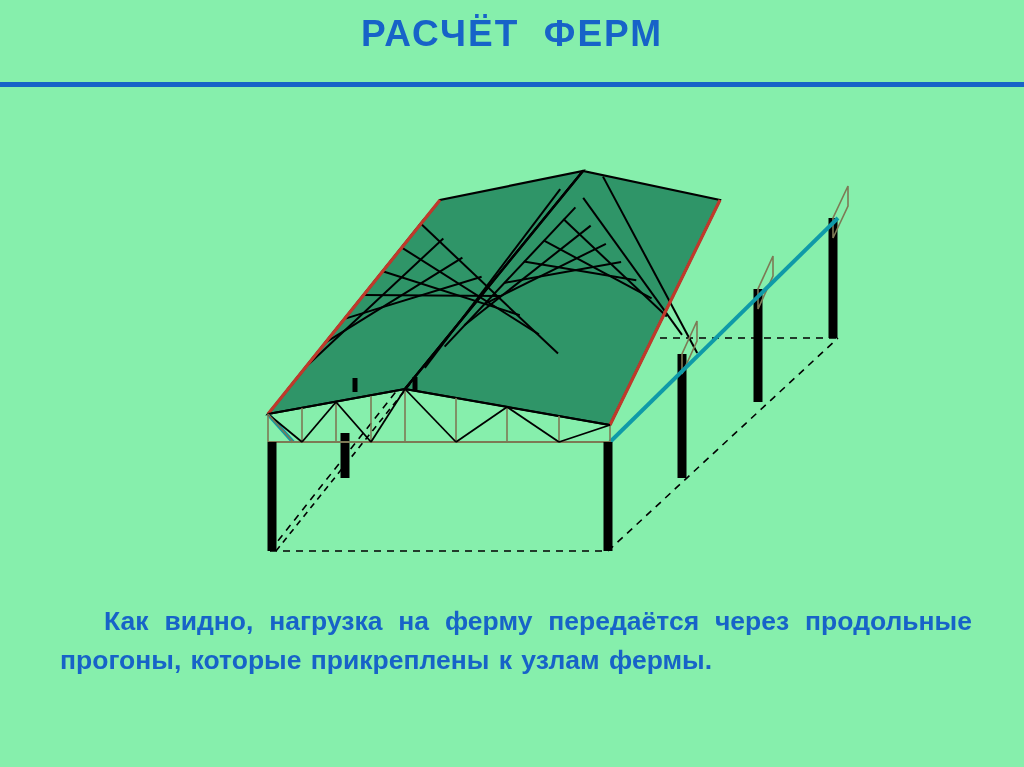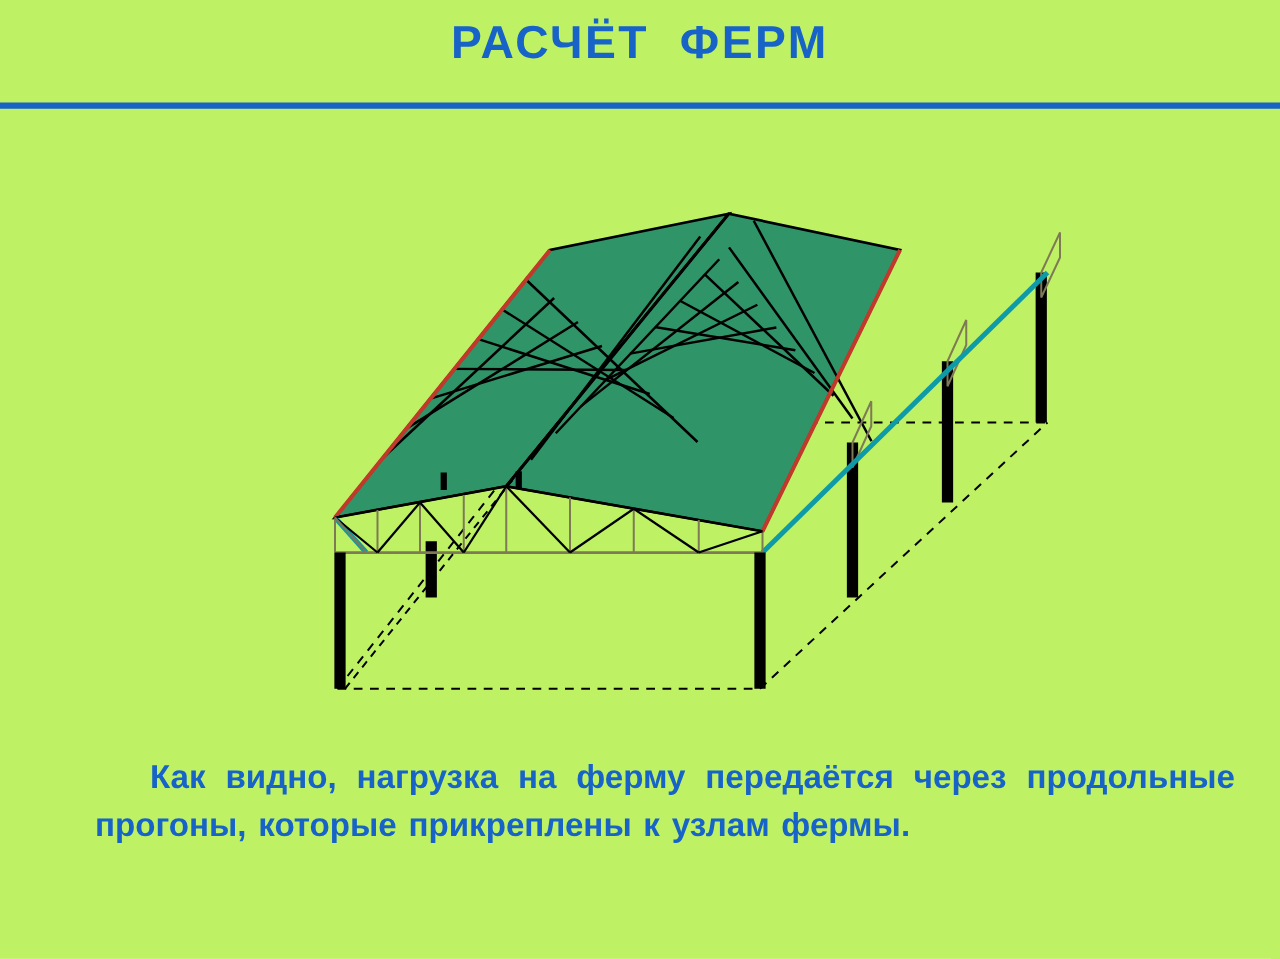--- a/index.html
+++ b/index.html
@@ -11,21 +11,21 @@
     width: 1024px;
     height: 767px;
     background: #fbfbd2;
     font-family: "Liberation Sans", sans-serif;
     overflow: hidden;
     position: relative;
   }
   .slide {
     position: absolute;
     inset: 0;
-    background: #bef264;
+    background: #86efac;
     text-decoration: underline;
   }
   .slide-title {
     position: absolute;
     top: 14px;
     left: 0;
     width: 1024px;
     text-align: center;
     font-family: "Liberation Sans", sans-serif;
     font-size: 37px;
@@ -50,21 +50,21 @@
     width: 1024px;
     height: 490px;
   }
   .diagram-wrap svg {
     display: block;
     width: 1024px;
     height: 490px;
   }
   .body-text {
     position: absolute;
-    left: 76px;
+    left: 60px;
     top: 602px;
     width: 912px;
     font-family: "Liberation Sans", sans-serif;
     font-size: 26.5px;
     font-weight: 700;
     color: #1763c8;
     line-height: 1.48;
     text-align: justify;
     text-indent: 44px;
     word-spacing: 2px;

